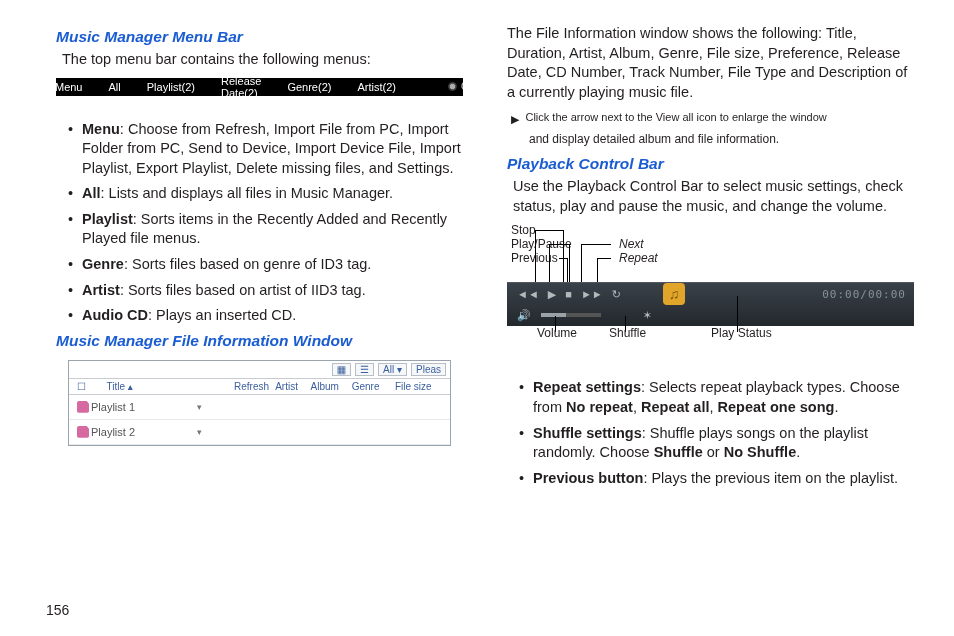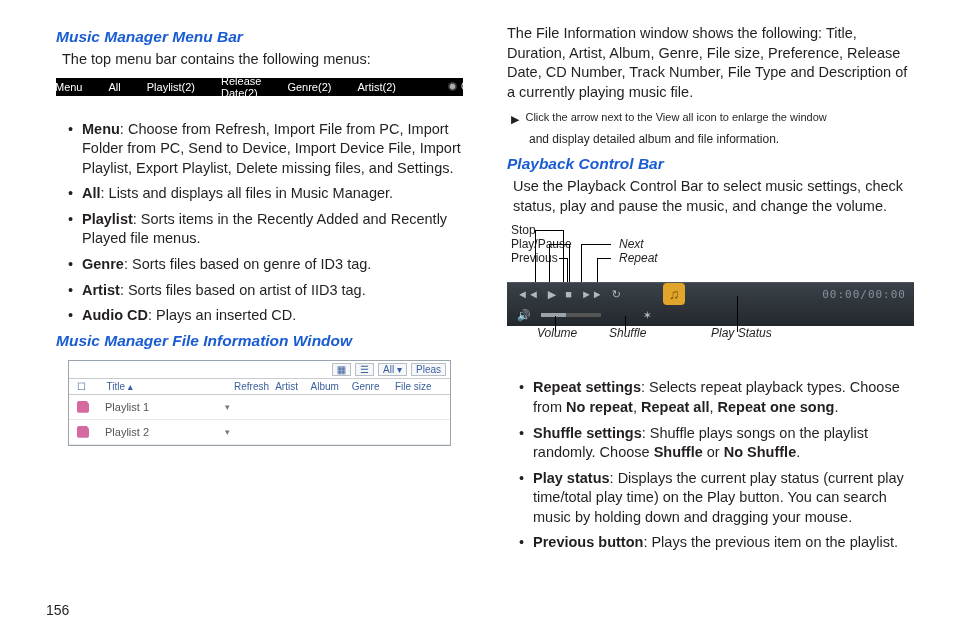--- a/index.html
+++ b/index.html
@@ -37,21 +37,21 @@
   .fi-toolbar .btn { border:1px solid #b7bec5; padding:0 4px; background:#f5f7f9;}
   .fi-head { display:flex; font-size:10px; color:#3b5f9e; padding:2px 8px; gap:0; border-bottom:1px solid #c8ccd0;}
   .fi-head span {  }
   .fi-head .cb{ width:30px;}
   .fi-head .ttl{ width:130px;}
   .fi-head .col2{ width:42px;}
   .fi-head .col3{ width:36px;}
   .fi-head .col4{ width:42px;}
   .fi-head .col5{ width:44px;}
   .fi-head .col6{ width:48px;}
-  .fi-row { display:flex; align-items:center; padding:6px 8px; font-size:11px; color:#555; border-bottom:1px solid #e6e8ea; gap:16px;}
+  .fi-row { display:flex; align-items:center; padding:6px 8px; font-size:11px; color:#555; border-bottom:1px solid #e6e8ea; gap:2px;}
   .fi-row .picon{width:12px;height:12px;background:#d66aa0;border-radius:2px;clip-path:polygon(0 0,80% 0,100% 25%,100% 100%,0 100%);}
   .fi-row .pname{ width:104px;}
   .fi-row .dd{ font-size:9px; color:#777;}
   .pageno { position:absolute; left:46px; bottom:18px; font-size:14px; }
 
   
   .diagram { position:relative; margin:8px 0 8px 0; height:130px; }
   .labels-top { font-size:12px; line-height:1.15; position:absolute; top:0; left:4px; }
   .labels-top .right { position:absolute; left:108px; top:14px; text-align:left;font-style:italic;}
   .callout-line { position:absolute; background:#000; }
@@ -60,21 +60,21 @@
     display:flex; align-items:center; padding:0 10px; gap:8px;}
   .pb-top { position:absolute; left:0; right:0; top:0; height:22px; display:flex; align-items:center; gap:9px; padding-left:10px;}
   .pb-bottom { position:absolute; left:0; right:0; bottom:0; height:22px; display:flex; align-items:center; gap:10px; padding-left:10px;}
   .icon { color:#b4b9be; font-size:11px; }
   .timer { margin-left:auto; margin-right:8px; font-family: monospace; font-size:11px; color:#89929a; letter-spacing:1px; position:relative;}
   .timer::before{ content:""; position:absolute; right:-4px; left:-8px; top:-4px; bottom:-4px; background:linear-gradient(#1b1e21,#2b3034); z-index:-1; border-radius:3px;}
   .note { width:22px; height:22px; background:#e1a52b; border-radius:4px; display:flex; align-items:center; justify-content:center; color:#7a5300; font-size:14px; font-weight:bold;}
   .volbar { width:60px; height:4px; background:#555; position:relative;}
   .volbar::after{ content:""; position:absolute; left:0; width:25px; height:4px; background:#9aa2a8;}
   .labels-bottom { position:absolute; top:102px; left:0; right:0; font-size:12px; }
-  .labels-bottom span{ position:absolute;font-style:italic;}
+  .labels-bottom span{ position:absolute;}
   .arrow-bullet { display:flex; gap:6px; font-size:11px; line-height:1.35; margin:4px 0 4px 4px;}
   .arrow-bullet::before{ content:"▶"; font-size:11px; margin-top:2px;}
   .continued { margin-left:22px; font-size:12px; line-height:1.35; margin-bottom:8px;}
 </style>
 </head>
 <body>
 
 <div class="col">
   <div class="h3">Music Manager Menu Bar</div>
   <div class="body">The top menu bar contains the following menus:</div>
@@ -197,21 +197,18 @@
   </div>
 
   <ul class="bullets">
     <li>
       <b>Repeat settings</b><span>: Selects repeat playback types. Choose from </span><b>No repeat</b><span>, </span><b>Repeat all</b><span>, </span><b>Repeat one song</b><span>.</span>
     </li>
     <li>
       <b>Shuffle settings</b><span>: Shuffle plays songs on the playlist randomly. Choose </span><b>Shuffle</b><span> or </span><b>No Shuffle</b><span>.</span>
     </li>
     <li>
-      <b>Play status</b><span>: Displays the current play status (current play time/total play time) on the Play button. You can search music by holding down and dragging your mouse.</span>
-    </li>
-    <li>
       <b>Previous button</b><span>: Plays the previous item on the playlist.</span>
     </li>
   </ul>
 </div>
 
 <div class="pageno">156</div>
 
 </body></html>

